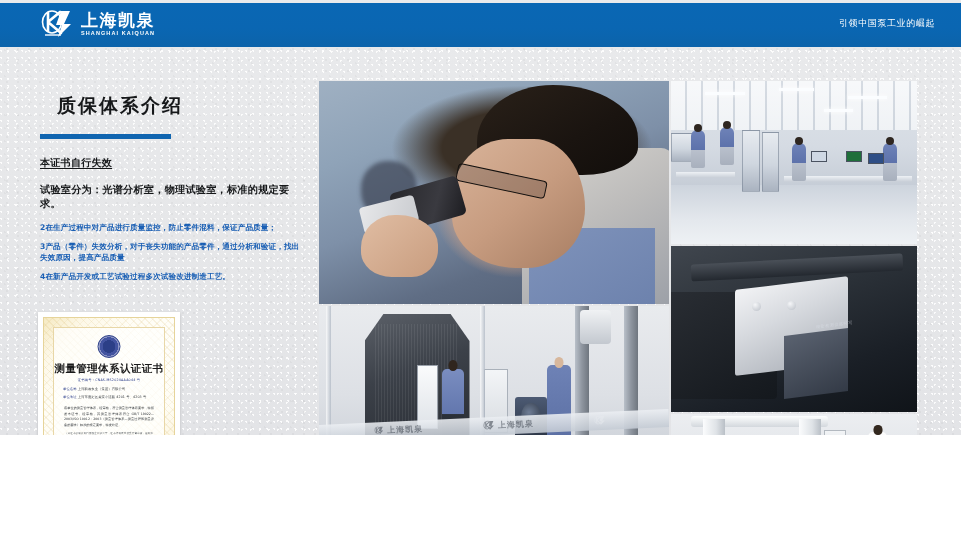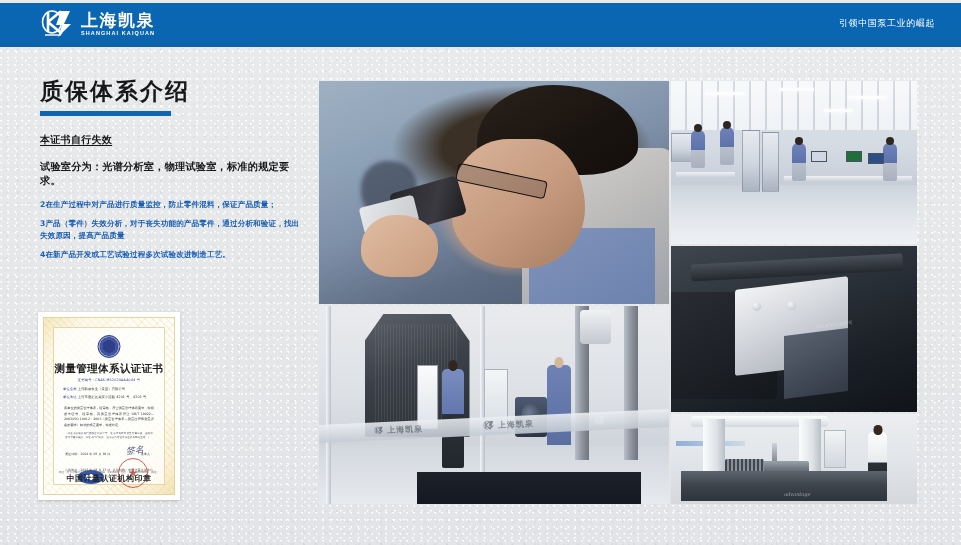--- a/index.html
+++ b/index.html
@@ -11,21 +11,21 @@
     width: 961px;
     height: 545px;
     overflow: hidden;
     font-family: "Liberation Sans", "DejaVu Sans", sans-serif;
     background: #ffffff;
   }
 
   .slide {
     position: relative;
     width: 961px;
-    height: 545px;
+    height: 435px;
     background:
       radial-gradient(circle at 18% 22%, rgba(255,255,255,0.9) 0 1px, rgba(0,0,0,0) 1px),
       radial-gradient(circle at 63% 47%, rgba(0,0,0,0.035) 0 1px, rgba(0,0,0,0) 1px),
       radial-gradient(circle at 84% 73%, rgba(255,255,255,0.85) 0 1px, rgba(0,0,0,0) 1px),
       radial-gradient(circle at 35% 88%, rgba(0,0,0,0.03) 0 1px, rgba(0,0,0,0) 1px),
       linear-gradient(180deg, #e9eaec 0%, #e6e7e9 55%, #e3e4e7 100%);
     background-size: 7px 7px, 11px 11px, 9px 9px, 13px 13px, 100% 100%;
     overflow: hidden;
   }
 
@@ -95,27 +95,27 @@
   }
 
   
   .left-col {
     position: absolute;
     left: 40px;
     top: 78px;
     width: 262px;
   }
   .page-title {
-    font-size: 23px;
+    font-size: 19px;
     font-weight: 700;
     color: #16181a;
     letter-spacing: 2px;
     line-height: 1.15;
     font-family: "DejaVu Sans", "Liberation Sans", sans-serif;
-    margin: 0;
+    margin: 17px;
   }
   .title-rule {
     width: 131px;
     height: 5px;
     background: #1065b0;
     margin-top: 7px;
   }
   .sub-heading {
     margin-top: 17px;
     font-size: 10px;

